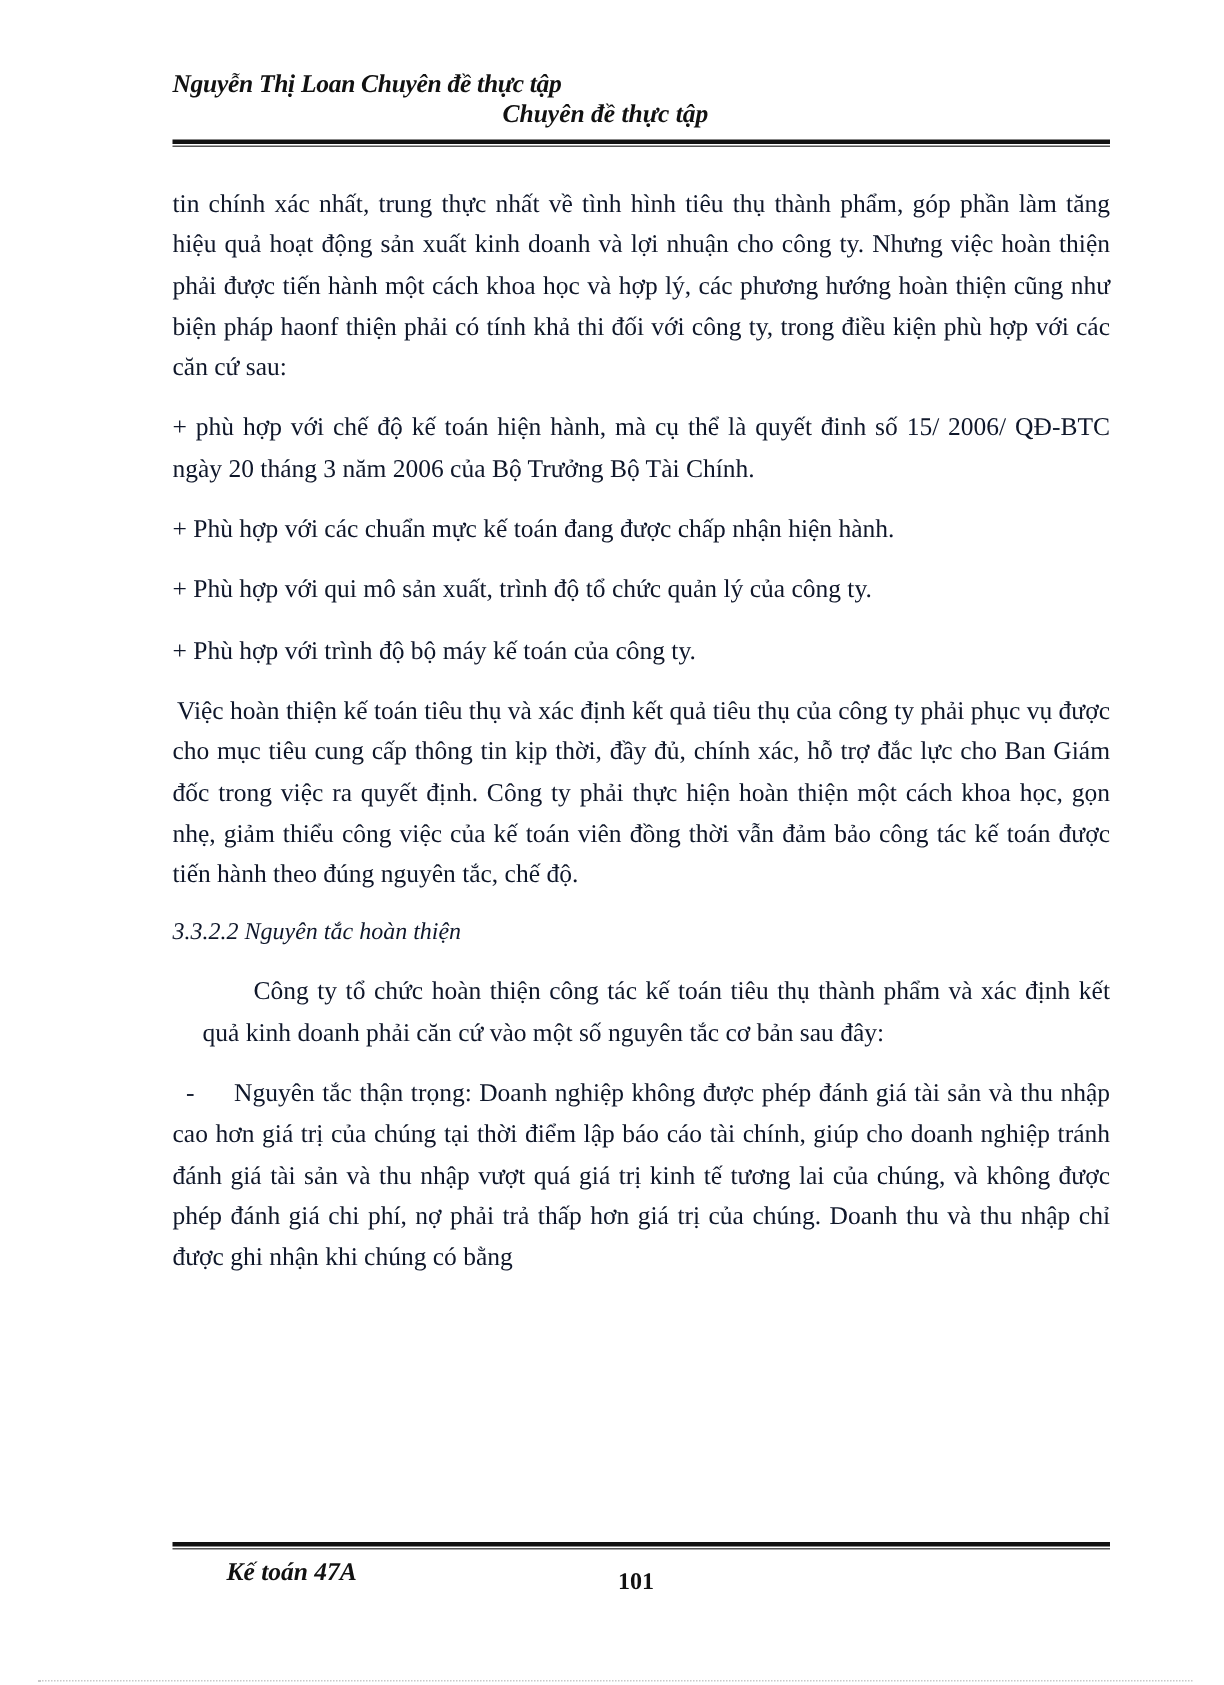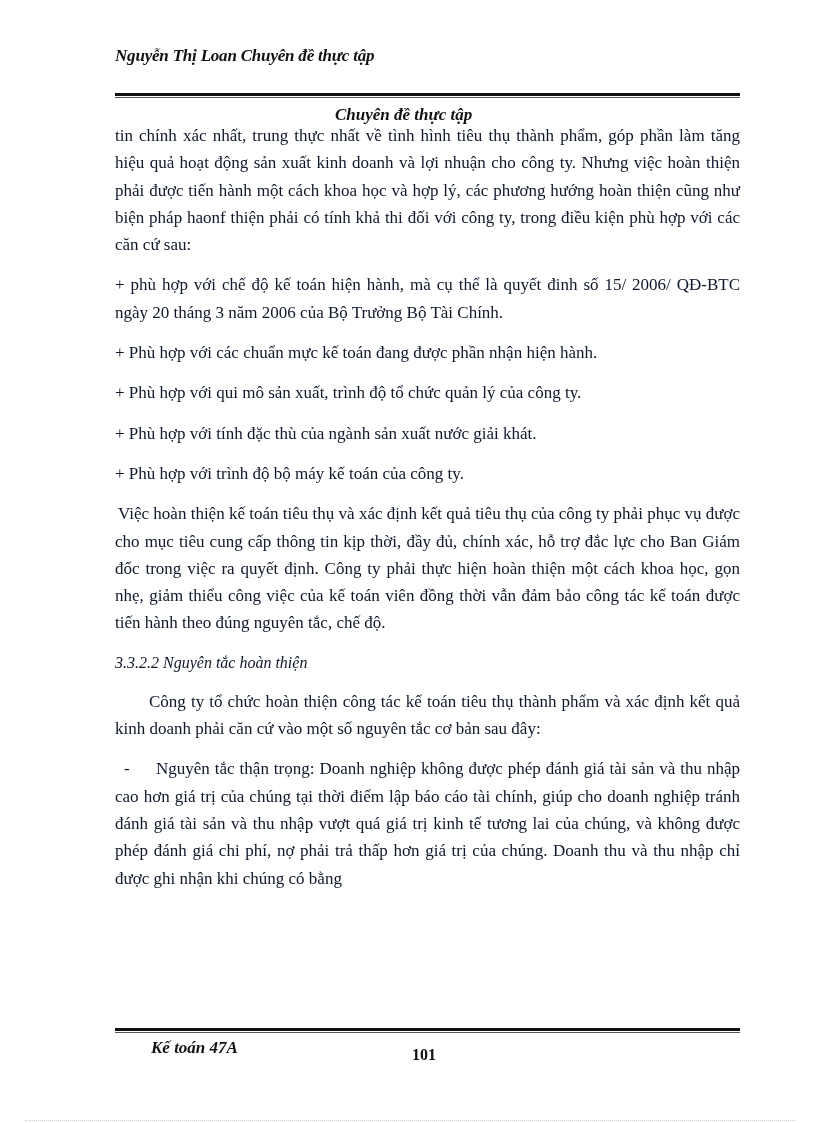--- a/index.html
+++ b/index.html
@@ -36,21 +36,20 @@
       white-space: nowrap;
     }
     .header-line2 {
       font-family: "Liberation Serif", serif;
       font-style: italic;
       font-weight: bold;
       font-size: 17px;
       line-height: 20px;
       padding-left: 220px;
       white-space: nowrap;
-      margin-top: 39px;
     }
     .rule {
       position: absolute;
       left: 115px;
       width: 625px;
     }
     .rule .thick {
       height: 3px;
       background: #111;
     }
@@ -75,21 +74,21 @@
     .para {
       margin: 0;
       text-align: justify;
       text-align-last: left;
     }
     .para.gap-after { margin-bottom: 13px; }
     .list-item {
       margin: 0 0 13px 0;
     }
     .indent-first { text-indent: 3px; }
-    .indent-big { text-indent: 34px; }
+    .indent-big { text-indent: 34px; margin-left: 20px; }
     .section-heading {
       font-family: "Liberation Serif", serif;
       font-style: italic;
       font-size: 16px;
       margin: 0 0 12px 0;
       line-height: 26px;
     }
     .dash-para { text-indent: 9px; }
     .dash-para .dash { display: inline-block; width: 32px; text-indent: 0; }
 
@@ -135,23 +134,22 @@
   <div class="rule rule-top">
     <div class="thick"></div>
       <div class="gap"></div>
       <div class="thin"></div>
   </div>
 
   <div class="body-text">
     <p class="para gap-after">tin chính xác nhất, trung thực nhất về tình hình tiêu thụ thành phẩm, góp phần làm tăng hiệu quả hoạt động sản xuất kinh doanh và lợi nhuận cho công ty. Nhưng việc hoàn thiện phải được tiến hành một cách khoa học và hợp lý, các phương hướng hoàn thiện cũng như biện pháp haonf thiện phải có tính khả thi đối với công ty, trong điều kiện phù hợp với các căn cứ sau:</p>
 
     <p class="para list-item">+ phù hợp với chế độ kế toán hiện hành, mà cụ thể là quyết đinh số 15/ 2006/ QĐ-BTC ngày 20 tháng 3 năm 2006 của Bộ Trưởng Bộ Tài Chính.</p>
-    <p class="para list-item">+ Phù hợp với các chuẩn mực kế toán đang được phần nhận hiện hành.</p>
+    <p class="para list-item">+ Phù hợp với các chuẩn mực kế toán đang được chấp nhận hiện hành.</p>
     <p class="para list-item">+ Phù hợp với qui mô sản xuất, trình độ tổ chức quản lý của công ty.</p>
-    <p class="para list-item">+ Phù hợp với tính đặc thù của ngành sản xuất nước giải  khát.</p>
     <p class="para list-item">+ Phù hợp với trình độ bộ máy kế toán của công ty.</p>
 
     <p class="para gap-after indent-first">Việc hoàn thiện kế toán tiêu thụ và xác định kết quả tiêu thụ của công ty phải phục vụ được cho mục tiêu cung cấp thông tin kịp thời, đầy đủ, chính xác, hỗ trợ đắc lực cho Ban Giám đốc trong việc ra quyết định. Công ty phải thực hiện hoàn thiện một cách khoa học, gọn nhẹ, giảm thiểu công việc của kế toán viên đồng thời vẫn đảm bảo công tác kế toán được tiến hành theo đúng nguyên tắc, chế độ.</p>
 
     <p class="section-heading">3.3.2.2 Nguyên tắc hoàn thiện</p>
 
     <p class="para gap-after indent-big">Công ty tổ chức hoàn thiện công tác kế toán tiêu thụ thành phẩm và xác định kết quả kinh doanh phải căn cứ vào một số nguyên tắc cơ bản sau đây:</p>
 
     <p class="para dash-para"><span class="dash">-</span><span>Nguyên tắc thận trọng: Doanh nghiệp không được phép đánh giá tài sản và thu nhập cao hơn giá trị của chúng tại thời điểm lập báo cáo tài chính, giúp cho doanh nghiệp tránh đánh giá tài sản và thu nhập vượt quá giá trị kinh tế tương lai của chúng, và không được phép đánh giá chi phí, nợ phải trả thấp hơn giá trị của chúng. Doanh thu và thu nhập chỉ được ghi nhận khi chúng có bằng</span></p>
   </div>

